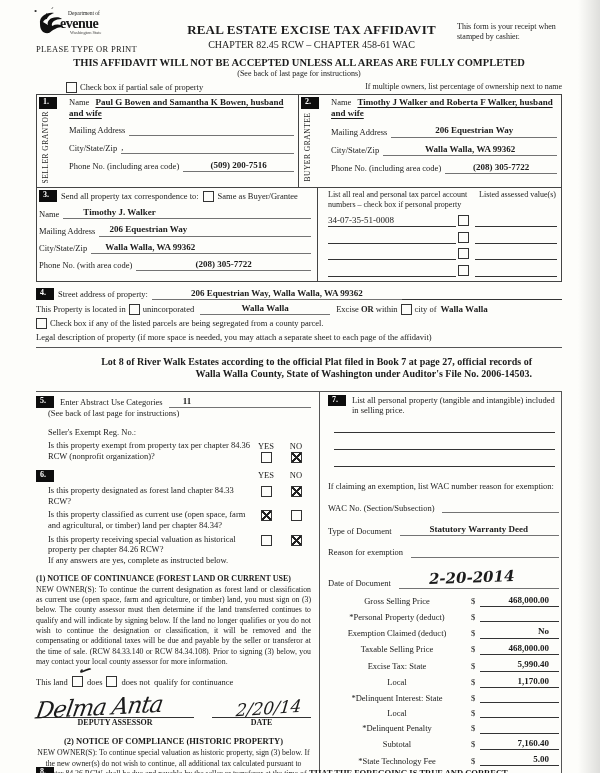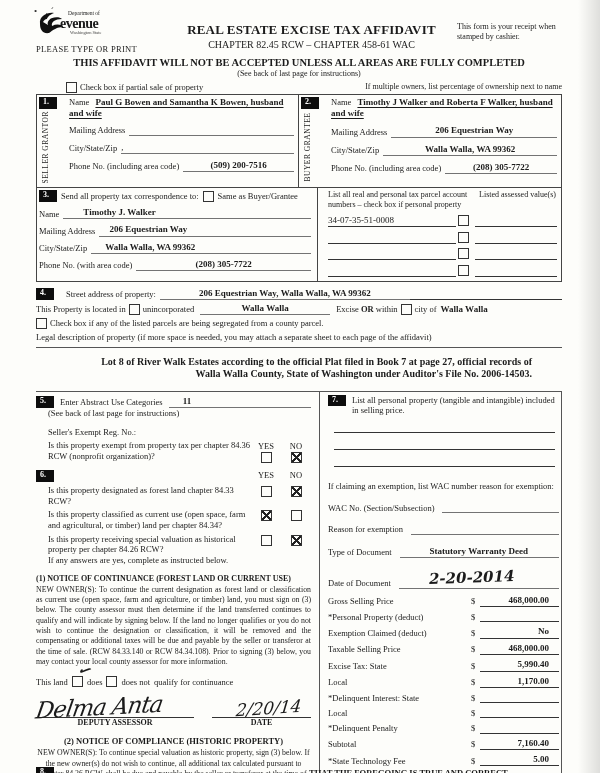--- a/index.html
+++ b/index.html
@@ -118,21 +118,21 @@
   
   .s7-head{display:flex;gap:6px;align-items:flex-start;}
   .blank-line{border-bottom:1px solid #333;height:11px;margin:5px 4px 0 6px;}
   .exemption-note{margin-top:14px;}
   .f7row{display:flex;align-items:flex-end;margin-top:11px;}
   .f7row .fill{flex:1;margin-left:8px;}
   .docdate .handwriting{font-weight:bold;font-size:15px;transform:rotate(-2deg);
         display:inline-block;padding-left:30px;}
   .fees{margin-top:6px;}
   .fee-row{display:flex;align-items:flex-end;margin-top:4.2px;}
-  .fee-label{width:138px;text-align:left;white-space:nowrap;font-size:8.5px;}
+  .fee-label{width:138px;text-align:center;white-space:nowrap;font-size:8.5px;}
   .fee-cur{width:14px;text-align:center;}
   .fee-line{flex:1;border-bottom:1px solid #333;text-align:right;padding-right:10px;min-height:10px;}
 
   
   .bottom-strip{position:absolute;left:36px;right:38px;top:764px;display:flex;align-items:flex-start;}
   .bottom-strip .numbox{margin-top:3px;}
   .bottom-partial{margin-left:255px;font-weight:bold;font-size:8.5px;margin-top:4px;}
 </style>
 </head>
 <body>
@@ -272,21 +272,21 @@
             <span class="cb"></span>
             <span class="pval"></span>
           </div>
         </div>
     </div>
   </div>
 
   <div class="sec4">
     <div class="s4line">
       <span class="numbox">4.</span>
-      <span class="flabel" style="margin-left:12px">Street address of property:</span>
+      <span class="flabel" style="margin-left:4px">Street address of property:</span>
       <span class="fill val" style="width:250px;text-align:center">206 Equestrian Way, Walla Walla, WA  99362</span>
       <span class="grow" style="border-bottom:1px solid #333"></span>
     </div>
     <div class="s4line">
       <span>This Property is located in</span>
       <span class="cb"></span>
       <span>unincorporated</span>
       <span class="fill val" style="width:130px;text-align:center;margin:0 6px">Walla Walla</span>
       <span>Excise</span>&nbsp;<span class="bold">OR</span>&nbsp;<span>within</span>
       <span class="cb"></span>
@@ -392,26 +392,26 @@
       <div class="blank-line"></div>
       <div class="blank-line"></div>
       <div class="blank-line"></div>
 
       <div class="exemption-note">If claiming an exemption, list WAC number reason for exemption:</div>
       <div class="f7row">
         <span>WAC No. (Section/Subsection)</span>
         <span class="fill"></span>
       </div>
       <div class="f7row">
+        <span>Type of Document</span>
+        <span class="fill val" style="padding-left:30px">Statutory Warranty Deed</span>
+      </div>
+      <div class="f7row">
         <span>Reason for exemption</span>
         <span class="fill"></span>
-      </div>
-      <div class="f7row">
-        <span>Type of Document</span>
-        <span class="fill val" style="padding-left:30px">Statutory Warranty Deed</span>
       </div>
       <div class="f7row docdate">
         <span>Date of Document</span>
         <span class="fill"><span class="handwriting">2-20-2014</span></span>
       </div>
 
       <div class="fees">
 
           <div class="fee-row">
             <span class="fee-label">Gross Selling Price</span>

